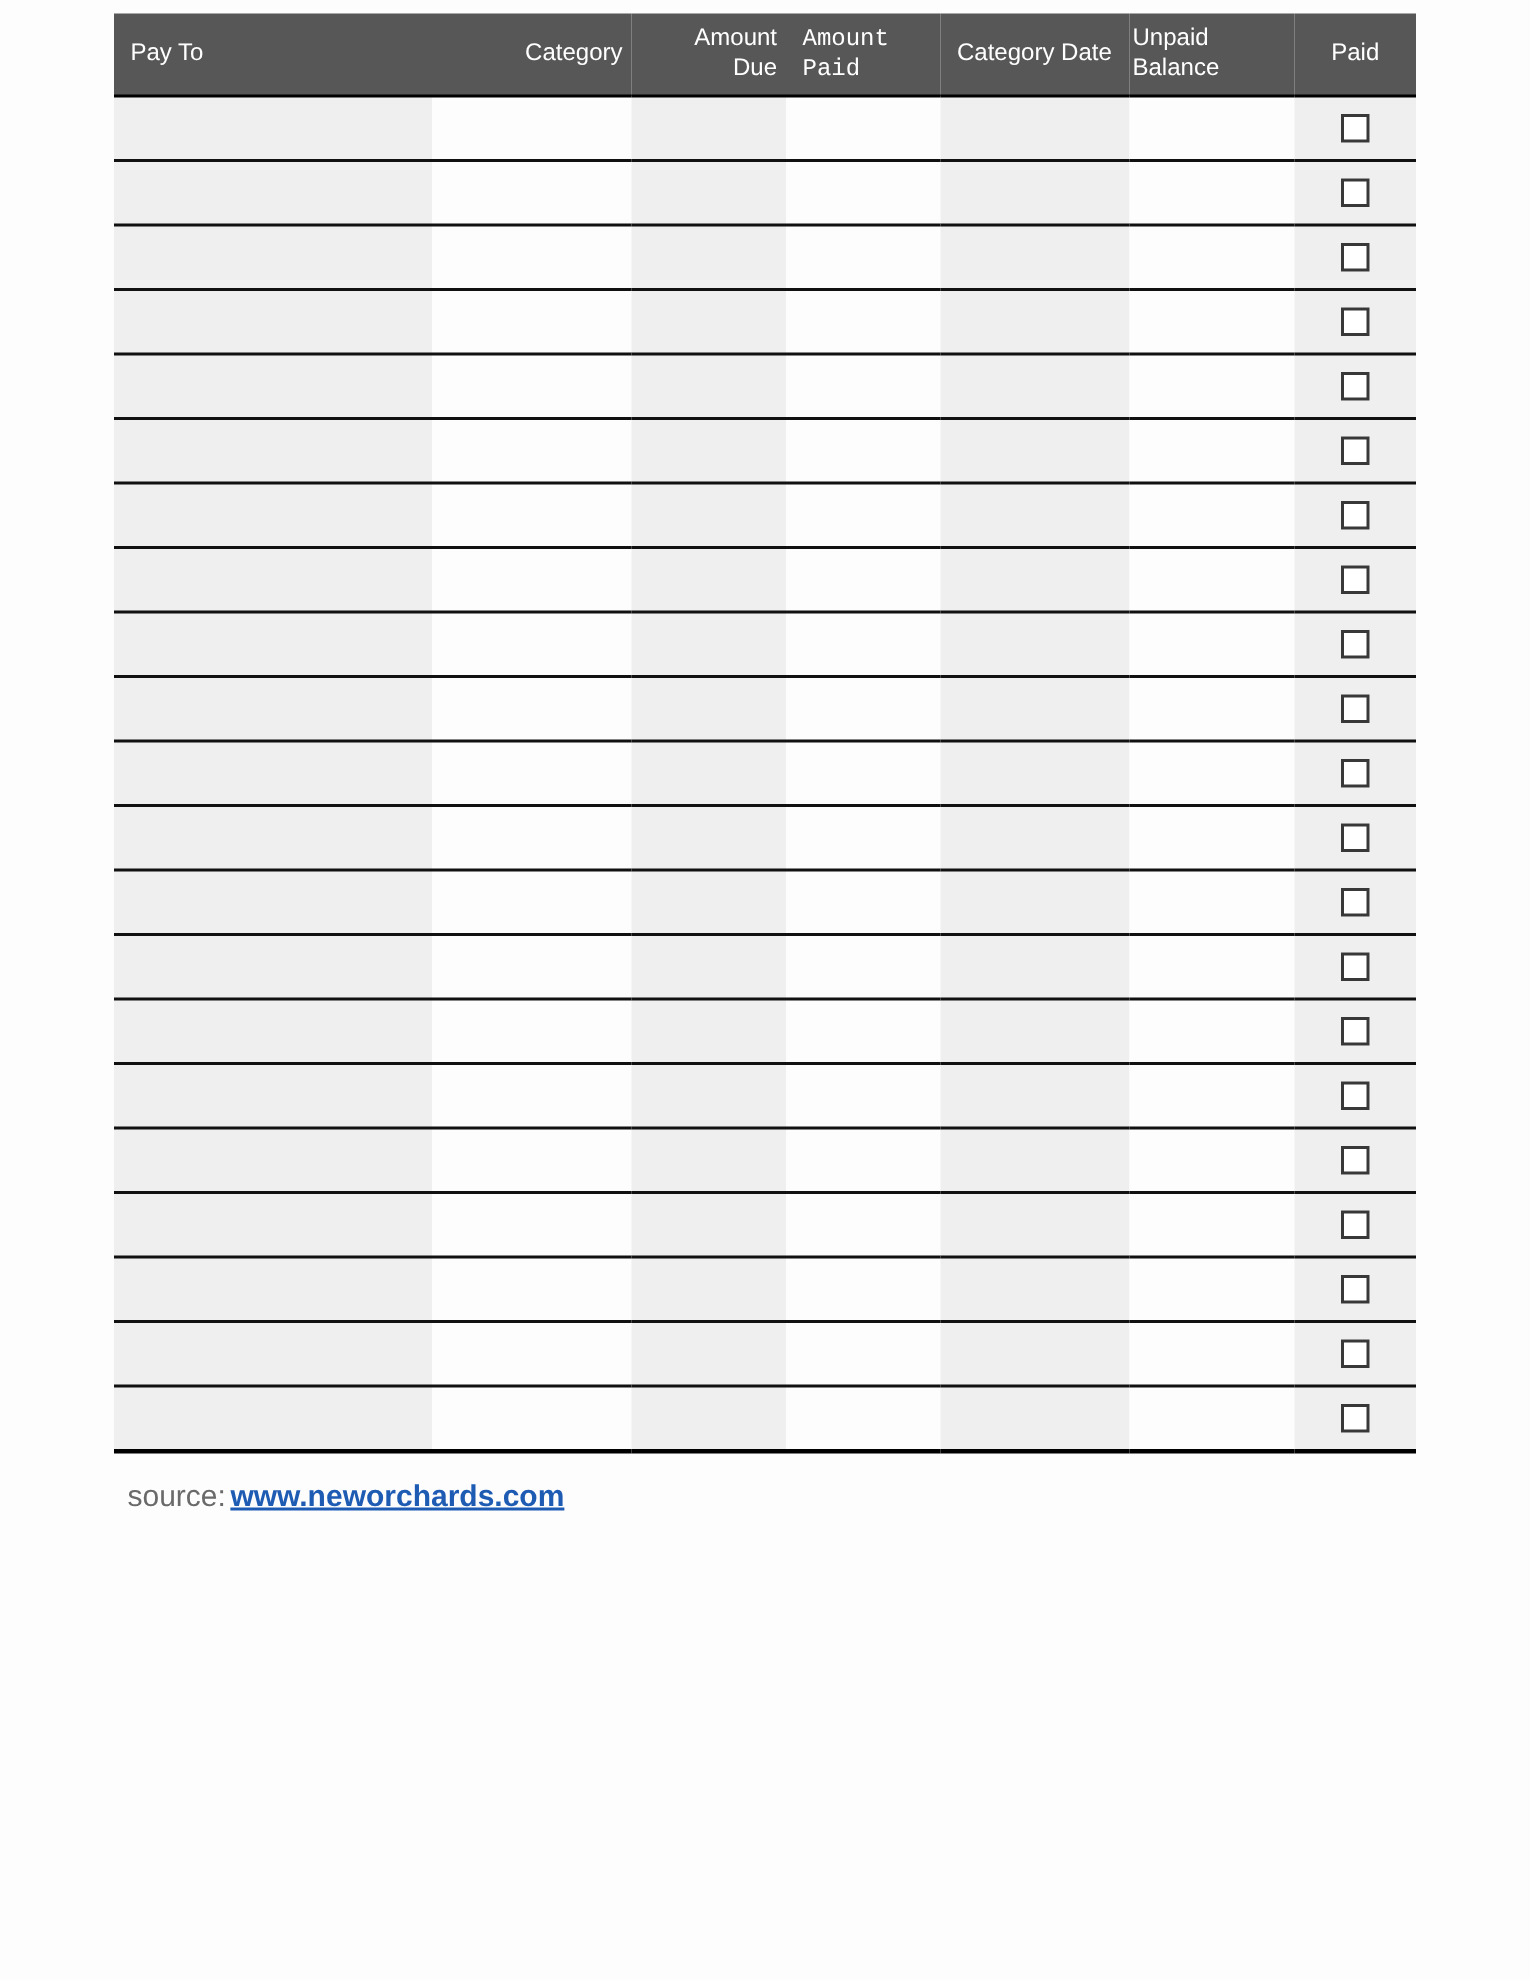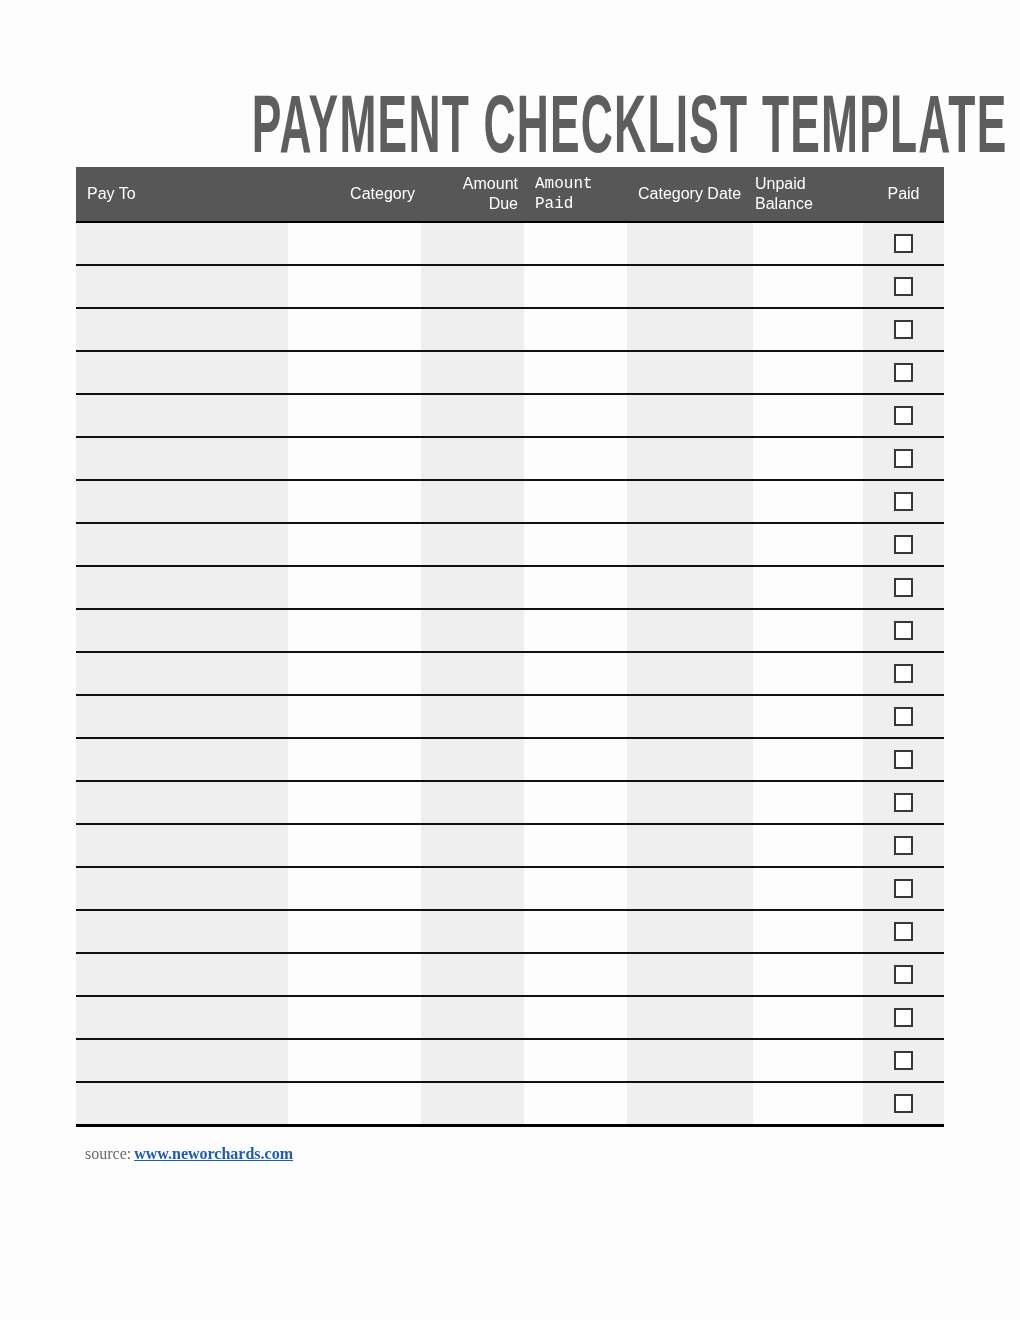--- a/index.html
+++ b/index.html
@@ -84,39 +84,35 @@
     display: inline-block;
     width: 19px;
     height: 19px;
     border: 2px solid var(--checkbox-border);
     background: #ffffff;
     vertical-align: middle;
   }
   
   .source {
     margin: 18px 0 0 85px;
-    font-size: 16px;
+    font-size: 20px;
     color: var(--source-text);
-    font-family: Liberation Serif, serif;
   }
   .source a {
     color: var(--link-blue);
     font-weight: bold;
     text-decoration: underline;
     margin-left: 3px;
   }
 </style>
 </head>
 <body>
 
 <div class="page">
 
-  <h1 class="title">
-    <span class="stretch">PAYMENT CHECKLIST TEMPLATE</span>
-  </h1>
 
   <table class="checklist">
     <thead>
       <tr id="header-row">
           <th>Pay To</th>
           <th>Category</th>
           <th>Amount Due</th>
           <th>Amount Paid</th>
           <th>Category Date</th>
           <th>Unpaid Balance</th>

